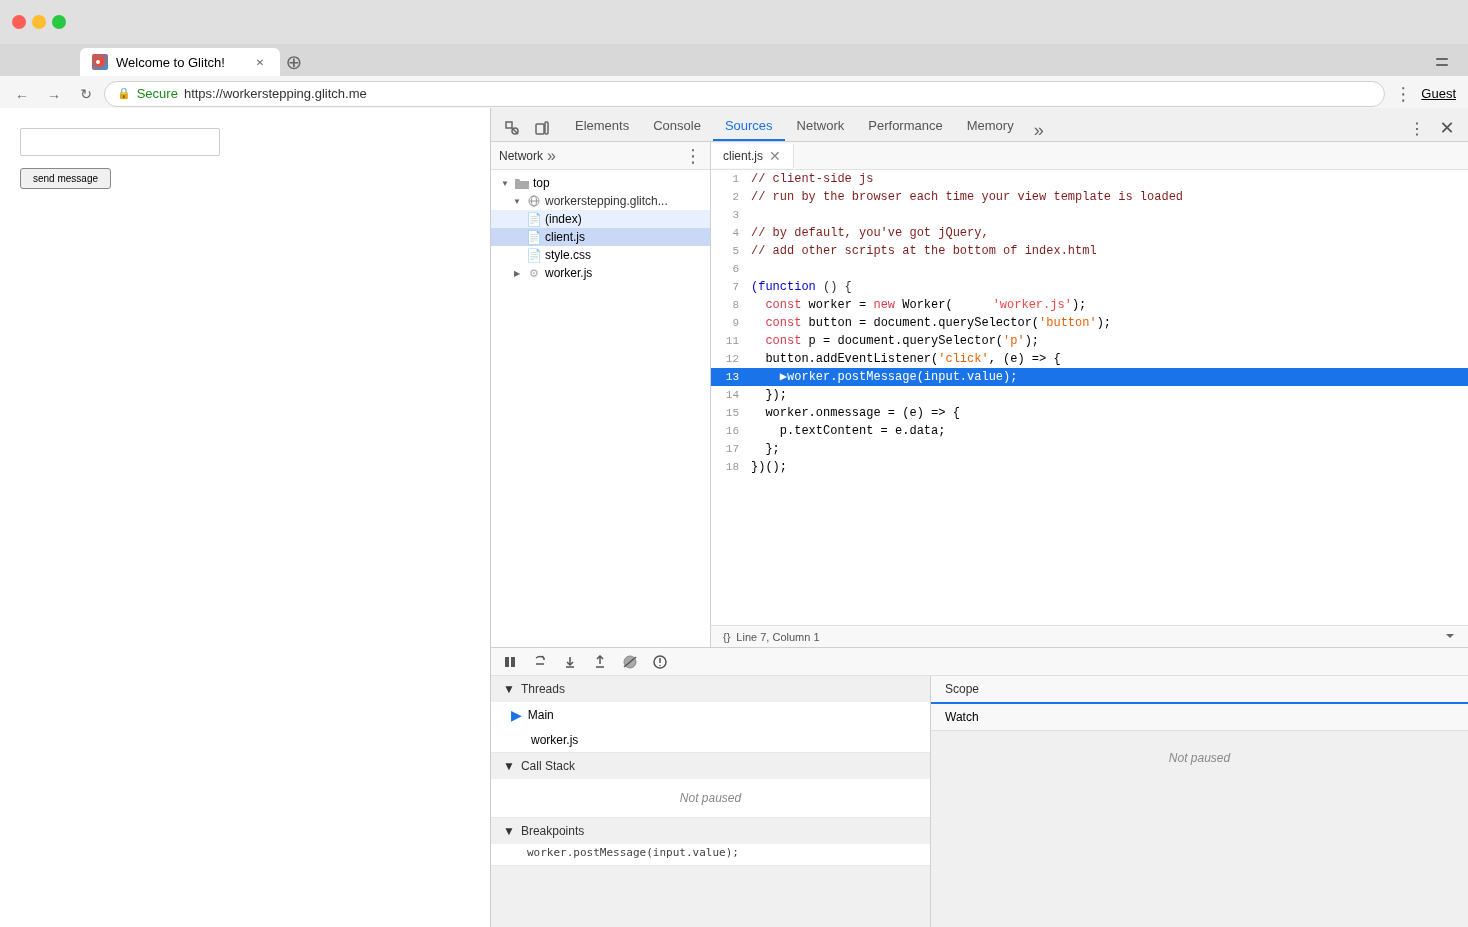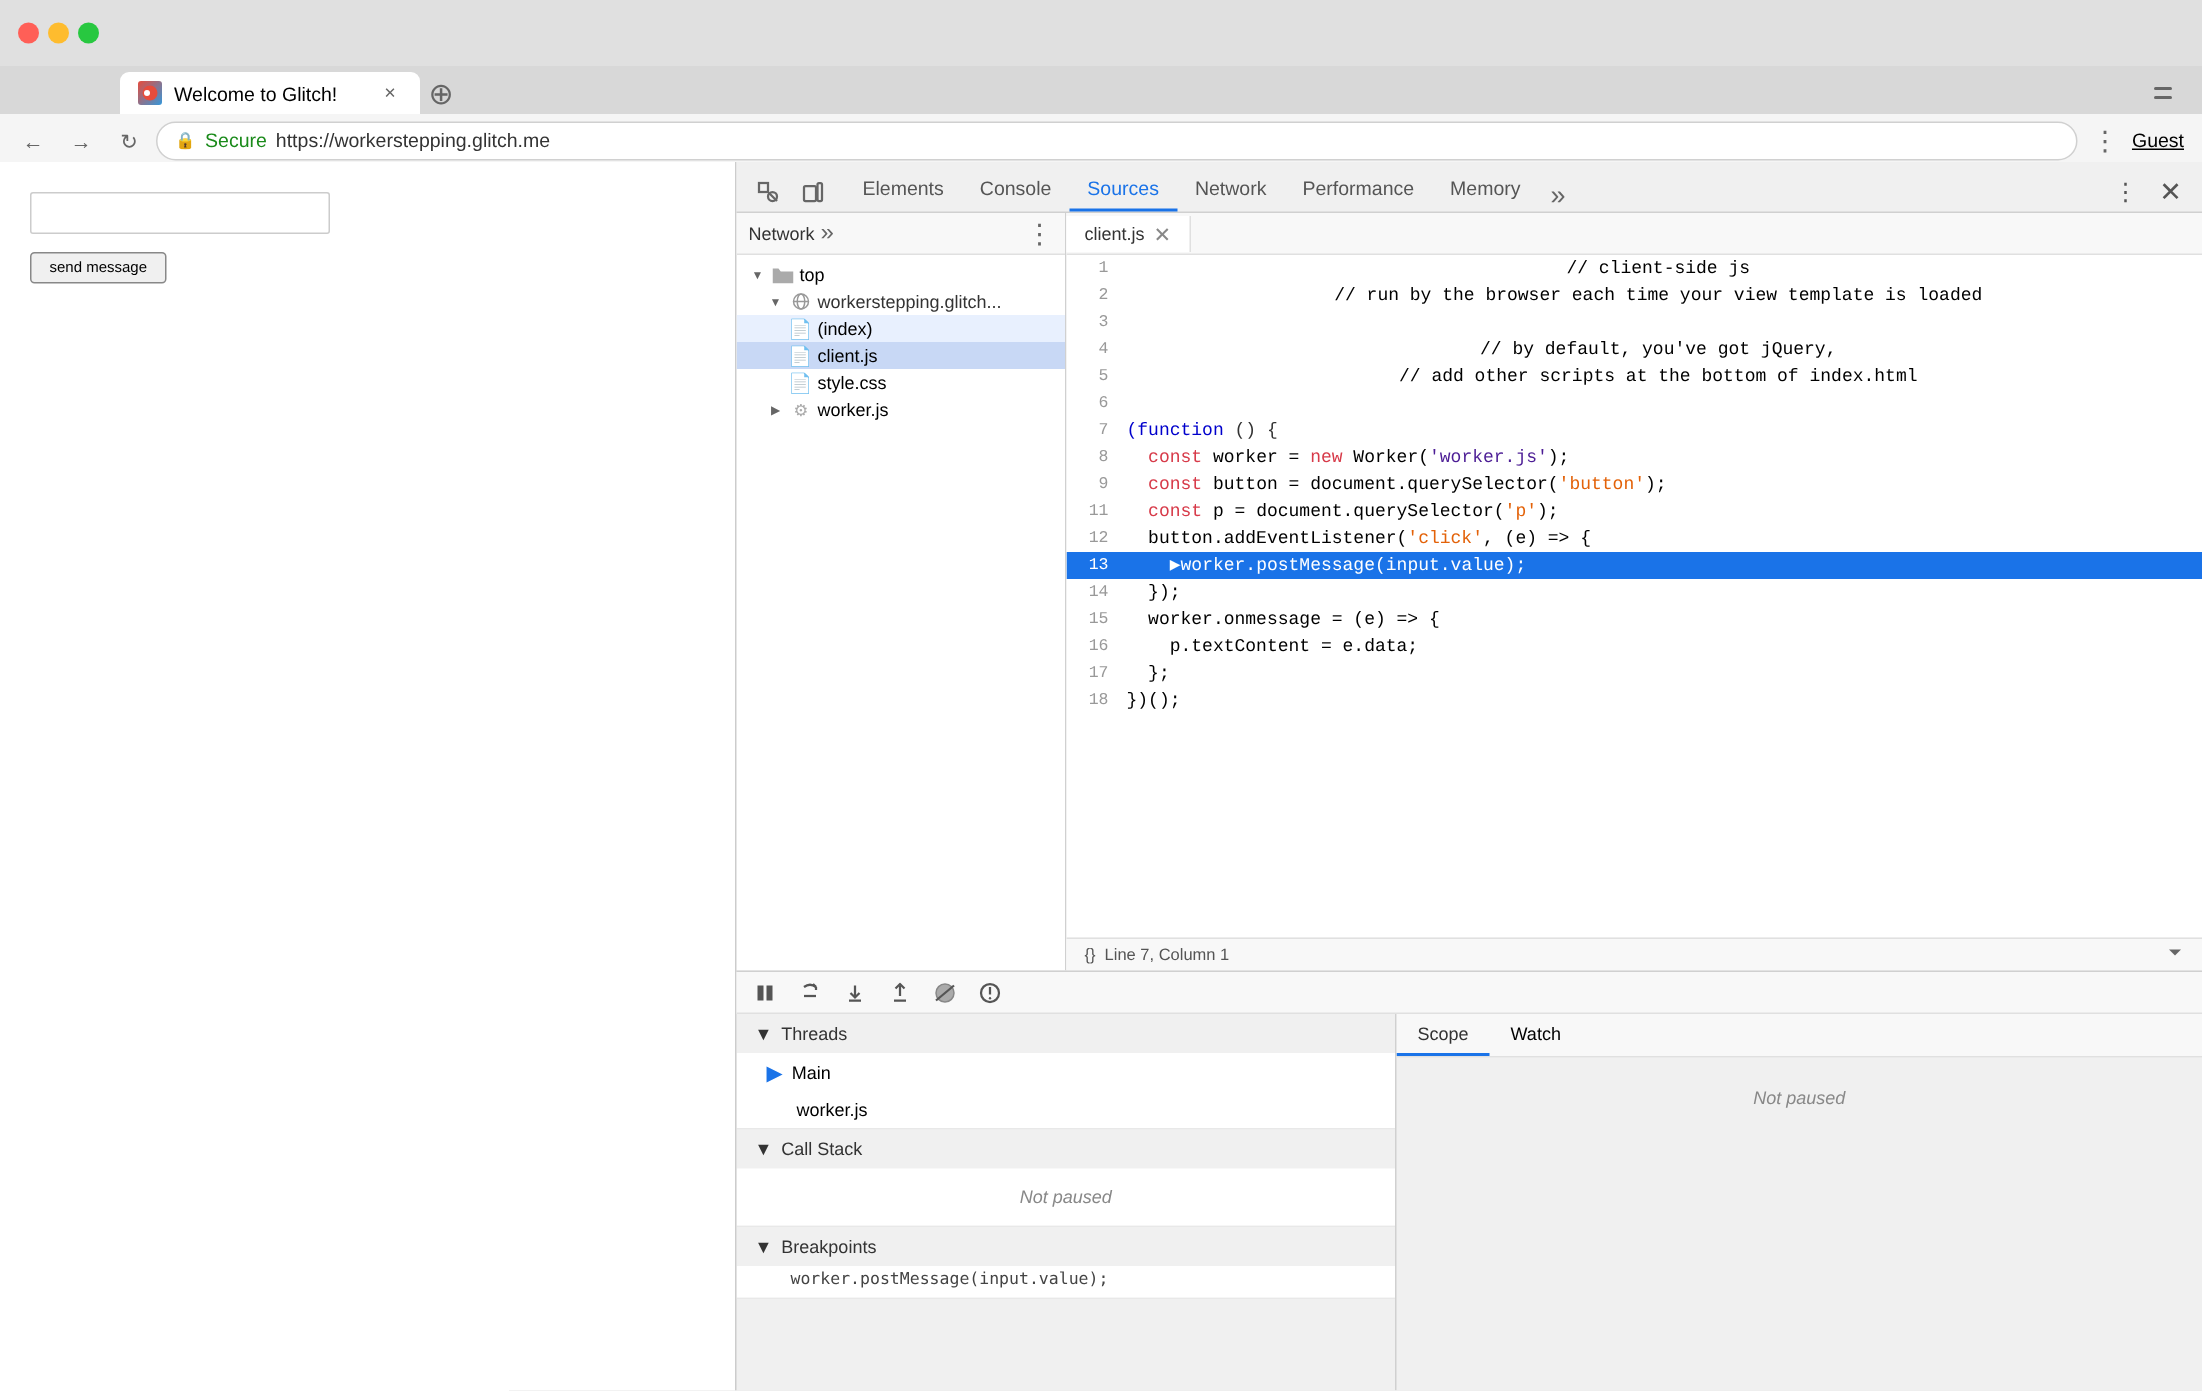--- a/index.html
+++ b/index.html
@@ -86,27 +86,27 @@
     .debug-section-content { background: white; }
     .debug-item { display: flex; align-items: center; gap: 6px; padding: 5px 20px; cursor: pointer; }
     .blue-arrow { color: #1a73e8; font-size: 14px; }
     .not-paused { color: #888; font-style: italic; text-align: center; padding: 12px; font-size: 12px; }
     .breakpoint-check { width: 14px; height: 14px; accent-color: #1a73e8; }
     .breakpoint-name { color: #1a1aa3; font-size: 12px; }
     .breakpoint-code { color: #444; font-size: 11px; padding: 2px 20px 6px 36px; font-family: monospace; }
 
     
     .debug-right { flex: 1; overflow: auto; font-size: 12px; }
-    .scope-tabs { display: flex; border-bottom: 1px solid #e0e0e0; background: #f8f8f8; }
+    .scope-tabs { display: flex; border-bottom: 1px solid #e0e0e0; background: #f8f8f8; flex-direction: column; }
     .scope-tab { padding: 6px 14px; font-size: 12px; cursor: pointer; }
     .scope-tab.active { color: #333; border-bottom: 2px solid #1a73e8; }
     .scope-content { padding: 8px; }
 
     
-    .c-comment { color: #000000; text-align: center; }
+    .c-comment { color: #7f1d1d; }
     .c-normal { color: #333; }
   </style>
 </head>
 <body>
 
 <div class="browser-chrome">
 
   <div class="title-bar">
     <div class="traffic-lights">
       <div class="traffic-light tl-red"></div>
@@ -295,21 +295,21 @@
             <span class="line-content"> </span>
           </div>
 
           <div class="code-line">
             <span class="line-num">7</span>
             <span class="line-content c-normal"><span style="color:#0000cc;">(function</span> () {</span>
           </div>
 
           <div class="code-line">
             <span class="line-num">8</span>
-            <span class="line-content">  <span style="color:#d73a49;">const</span> worker = <span style="color:#d73a49;">new</span> Worker(<span style="color:#4c1d95;">'worker.js'</span>);</span>
+            <span class="line-content">  <span style="color:#d73a49;">const</span> worker = <span style="color:#d73a49;">new</span> Worker(<span style="color:#ef4444;margin-left:40px;">'worker.js'</span>);</span>
           </div>
 
           <div class="code-line">
             <span class="line-num">9</span>
             <span class="line-content">  <span style="color:#d73a49;">const</span> button = document.querySelector(<span style="color:#e36209;">'button'</span>);</span>
           </div>
 
 
           <div class="code-line">
             <span class="line-num">11</span>

